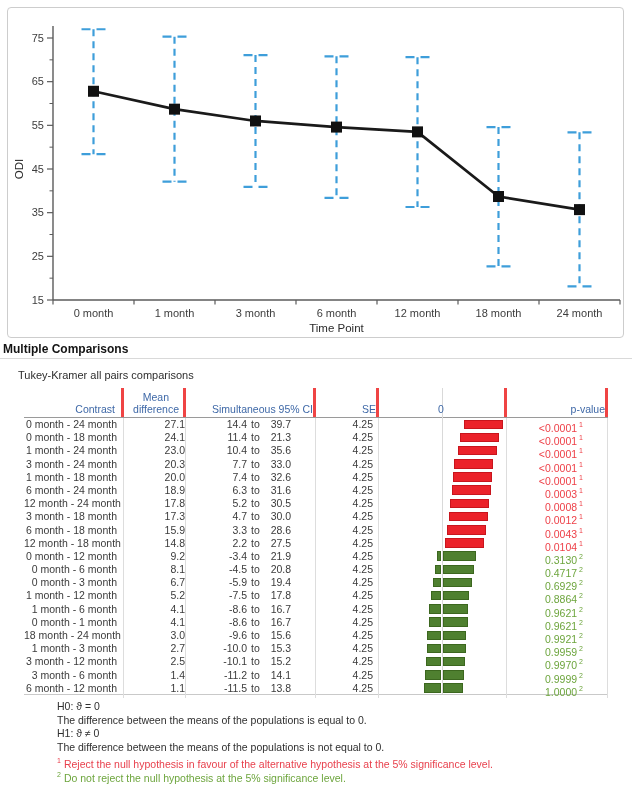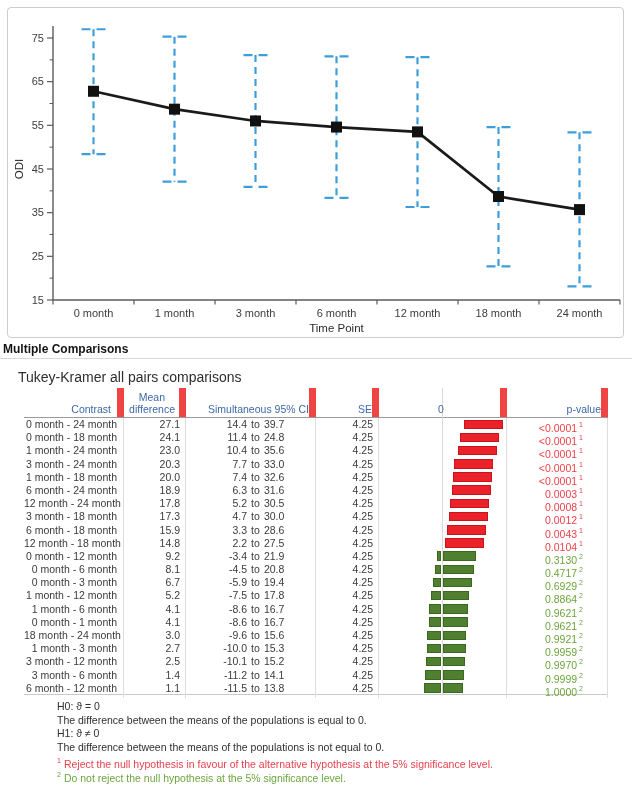--- a/index.html
+++ b/index.html
@@ -10,46 +10,46 @@
   .chart-card { position:absolute; left:7px; top:7px; width:615px; height:329px;
                 border:1px solid #CDCDCD; border-radius:4px; background:#fff; }
   .chart-card svg { display:block; width:613px; height:327px; }
   .chart-card text { font-family:"Liberation Sans", sans-serif; }
 
   
   .section-title { position:absolute; left:3px; top:342px; font-size:12px;
                    font-weight:bold; color:#141414; }
   .section-rule  { position:absolute; left:0; top:358px; width:632px; height:1px;
                    background:#D9D9D9; }
-  .subtitle { position:absolute; left:18px; top:369px; font-size:14px; color:#2E2E2E; }
+  .subtitle { position:absolute; left:18px; top:369px; font-size:11px; color:#2E2E2E; }
 
   
   .mc-table { position:absolute; left:24px; top:388px; width:584px; height:306px;
               font-size:10.5px; color:#3B3B3B; border-bottom:1px solid #C9C9C9; }
   .zero-line { position:absolute; left:418px; top:0; width:1px; height:100%;
                background:#D9D9D9; }
   .thead, .trow { display:grid; grid-template-columns:100px 62px 130px 63px 128px 101px; }
   .thead { height:29px; border-bottom:1px solid #9A9A9A; color:#3E68A7; }
-  .hc { border-right:7px solid #ef4444; display:flex; align-items:flex-end;
+  .hc { border-right:3px solid #ef4444; display:flex; align-items:flex-end;
         padding-bottom:2px; white-space:nowrap; }
   .hc.contrast { justify-content:flex-end; padding-right:6px; }
   .hc.mean { flex-direction:column; align-items:flex-end; justify-content:flex-end; }
   .hc.mean .l1 { padding-right:14px; }
   .hc.mean .l2 { padding-right:4px; }
   .hc.ci, .hc.se, .hc.p { justify-content:flex-end; }
   .hc.zero { position:relative; }
   .hc.zero span { position:absolute; left:59px; bottom:2px; }
   .trow { height:13.2px; line-height:13.2px; }
   .td { border-right:1px solid #DDDDDD; white-space:nowrap; overflow:visible; }
   .td.contrast { text-align:right; padding-right:6px; }
-  .td.mean { text-align:right; padding-right:5px; }
+  .td.mean { text-align:right; }
   .td.ci { display:flex; justify-content:center; }
   .td.ci .lo { width:44px; text-align:right; }
   .td.ci .tosep { padding:0 4px; }
-  .td.ci .hi { width:34px; text-align:left; }
+  .td.ci .hi { width:34px; text-align:center; }
   .td.se { text-align:right; padding-right:5px; }
   .td.bars { position:relative; }
   .bar { position:absolute; top:1.5px; height:9.5px; box-sizing:border-box; }
   .bar.red   { background:#EB222A; border:1px solid #C8151D; }
   .bar.green { background:#4F8030; border:1px solid #3C671F; }
   .td.p { text-align:right; padding-right:24px; }
   .sig1 { color:#EE4048; }
   .sig2 { color:#6DA53D; }
   .td.p sup, .notes sup { font-size:7px; }
   .td.p sup { margin-left:2px; }
@@ -180,21 +180,21 @@
             <div class="bar red" style="left: 85.2px; width: 39px;"></div>
           </div>
           <div class="td p"><span class="sig1">&lt;0.0001</span><sup class="sig1">1</sup></div>
         </div>
         <div class="trow">
           <div class="td contrast">0 month - 18 month</div>
           <div class="td mean">24.1</div>
           <div class="td ci">
             <span class="lo">11.4</span>
             <span class="tosep">to</span>
-            <span class="hi">24.8</span>
+            <span class="hi">21.3</span>
           </div>
           <div class="td se">4.25</div>
           <div class="td bars">
             <div class="bar red" style="left: 80.6px; width: 39px;"></div>
           </div>
           <div class="td p"><span class="sig1">&lt;0.0001</span><sup class="sig1">1</sup></div>
         </div>
         <div class="trow">
           <div class="td contrast">1 month - 24 month</div>
           <div class="td mean">23.0</div>

